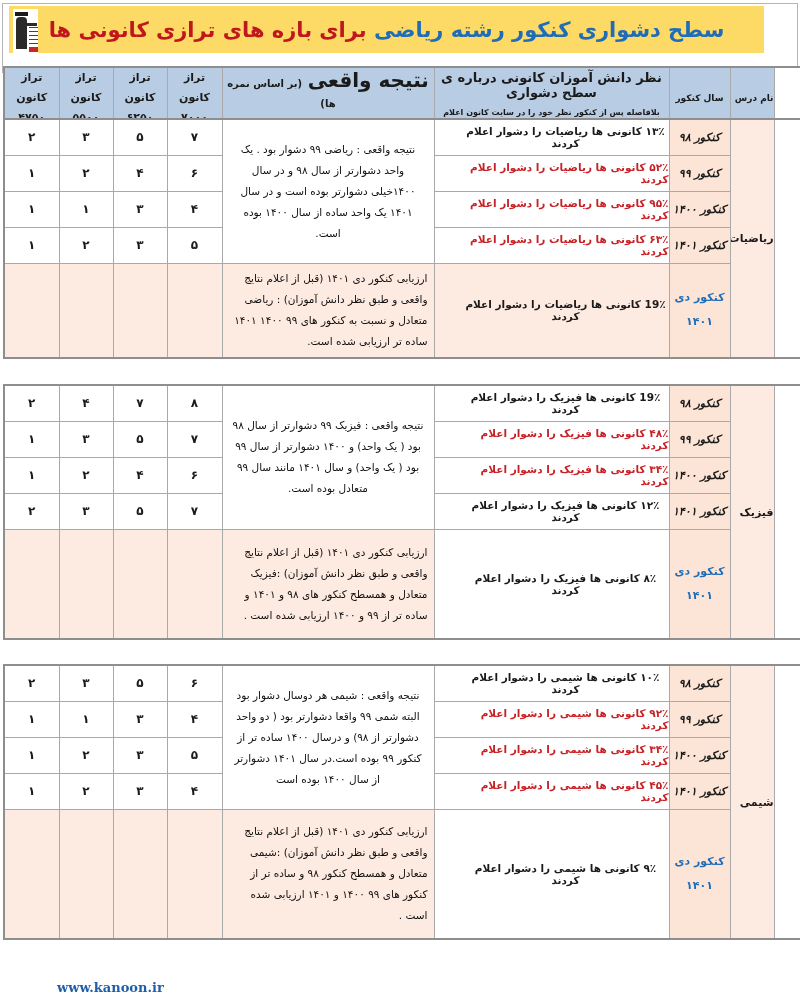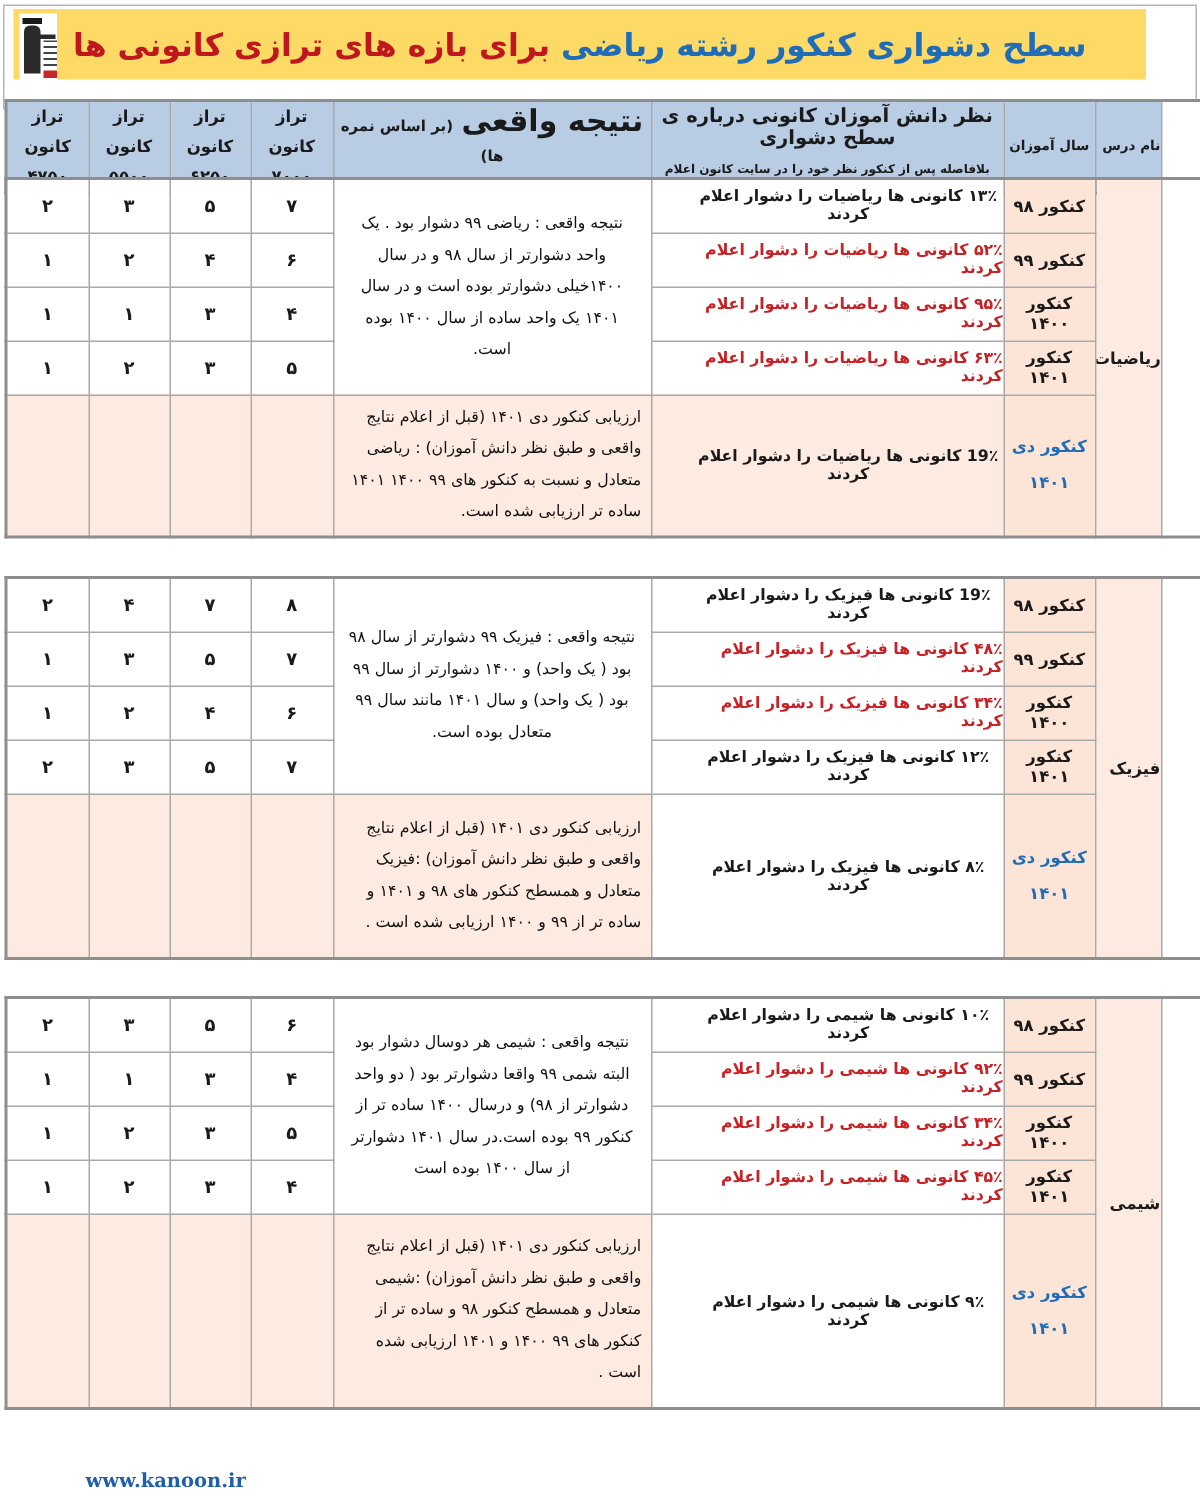--- a/index.html
+++ b/index.html
@@ -36,21 +36,21 @@
   .hdr .blank-strip { background: #ffffff; border: none; }
   .h-main { font-size: 13px; }
   .h-sub { font-size: 8px; margin-top: 8px; }
   .h-big { font-size: 20px; }
   .h-paren { font-size: 10px; text-align: center; }
   .h-taraz { font-size: 11px; line-height: 20px; }
 
   .pink { background: #fdeae1; }
   .pink2 { background: #fce4d6; }
   .white { background: #ffffff; }
-  .year { font-size: 11px; }
+  .year { font-size: 11px; font-style: italic; }
   .year-dey { color: #1f6db8; font-size: 11px; line-height: 24px; }
   .op { font-size: 10.5px; padding-left: 28px; }
   .op.red { color: #c82125; text-align: right; }
   .num { font-size: 12px; }
   .result { font-size: 10.5px; font-weight: normal; line-height: 21px; padding: 0 10px; color: #111; }
   .eval { font-size: 10.5px; font-weight: normal; text-align: right; line-height: 21px; padding: 0 6px; color: #111; }
   .subject { font-size: 11px; text-align: right; padding-right: 0; overflow: hidden; white-space: nowrap; }
   .strip { background: #ffffff; border-top: none; border-bottom: none; border-right: none; }
 
   .footer { position: absolute; left: 57px; top: 980px; font-family: "DejaVu Serif", "Liberation Serif", serif; font-weight: bold; font-size: 13px; color: #1f5ea8; }
@@ -84,21 +84,21 @@
         <col style="width:212px">
         <col style="width:55px">
         <col style="width:54px">
         <col style="width:54px">
         <col style="width:55px">
     </colgroup>
     <tbody>
         <tr class="hdr" style="height:52px">
       <th class="blank-strip"></th>
       <th class="h-main" style="font-size:9px;text-align:right;">نام درس</th>
-      <th class="h-main" style="font-size:9px">سال آموزان</th>
+      <th class="h-main" style="font-size:9px">سال کنکور</th>
       <th>
         <div class="h-main">نظر دانش آموزان کانونی درباره ی سطح دشواری</div>
         <div class="h-sub">بلافاصله پس از کنکور نظر خود را در سایت کانون اعلام کردند</div>
       </th>
       <th>
         <div><span class="h-big">نتیجه واقعی</span> <span class="h-paren">(بر اساس نمره ها)</span></div>
         <div class="h-sub">پس از اعلام نتایج و صدور کارنامه ها</div>
       </th>
       <th class="h-taraz">
             <div>تراز کانون</div>

